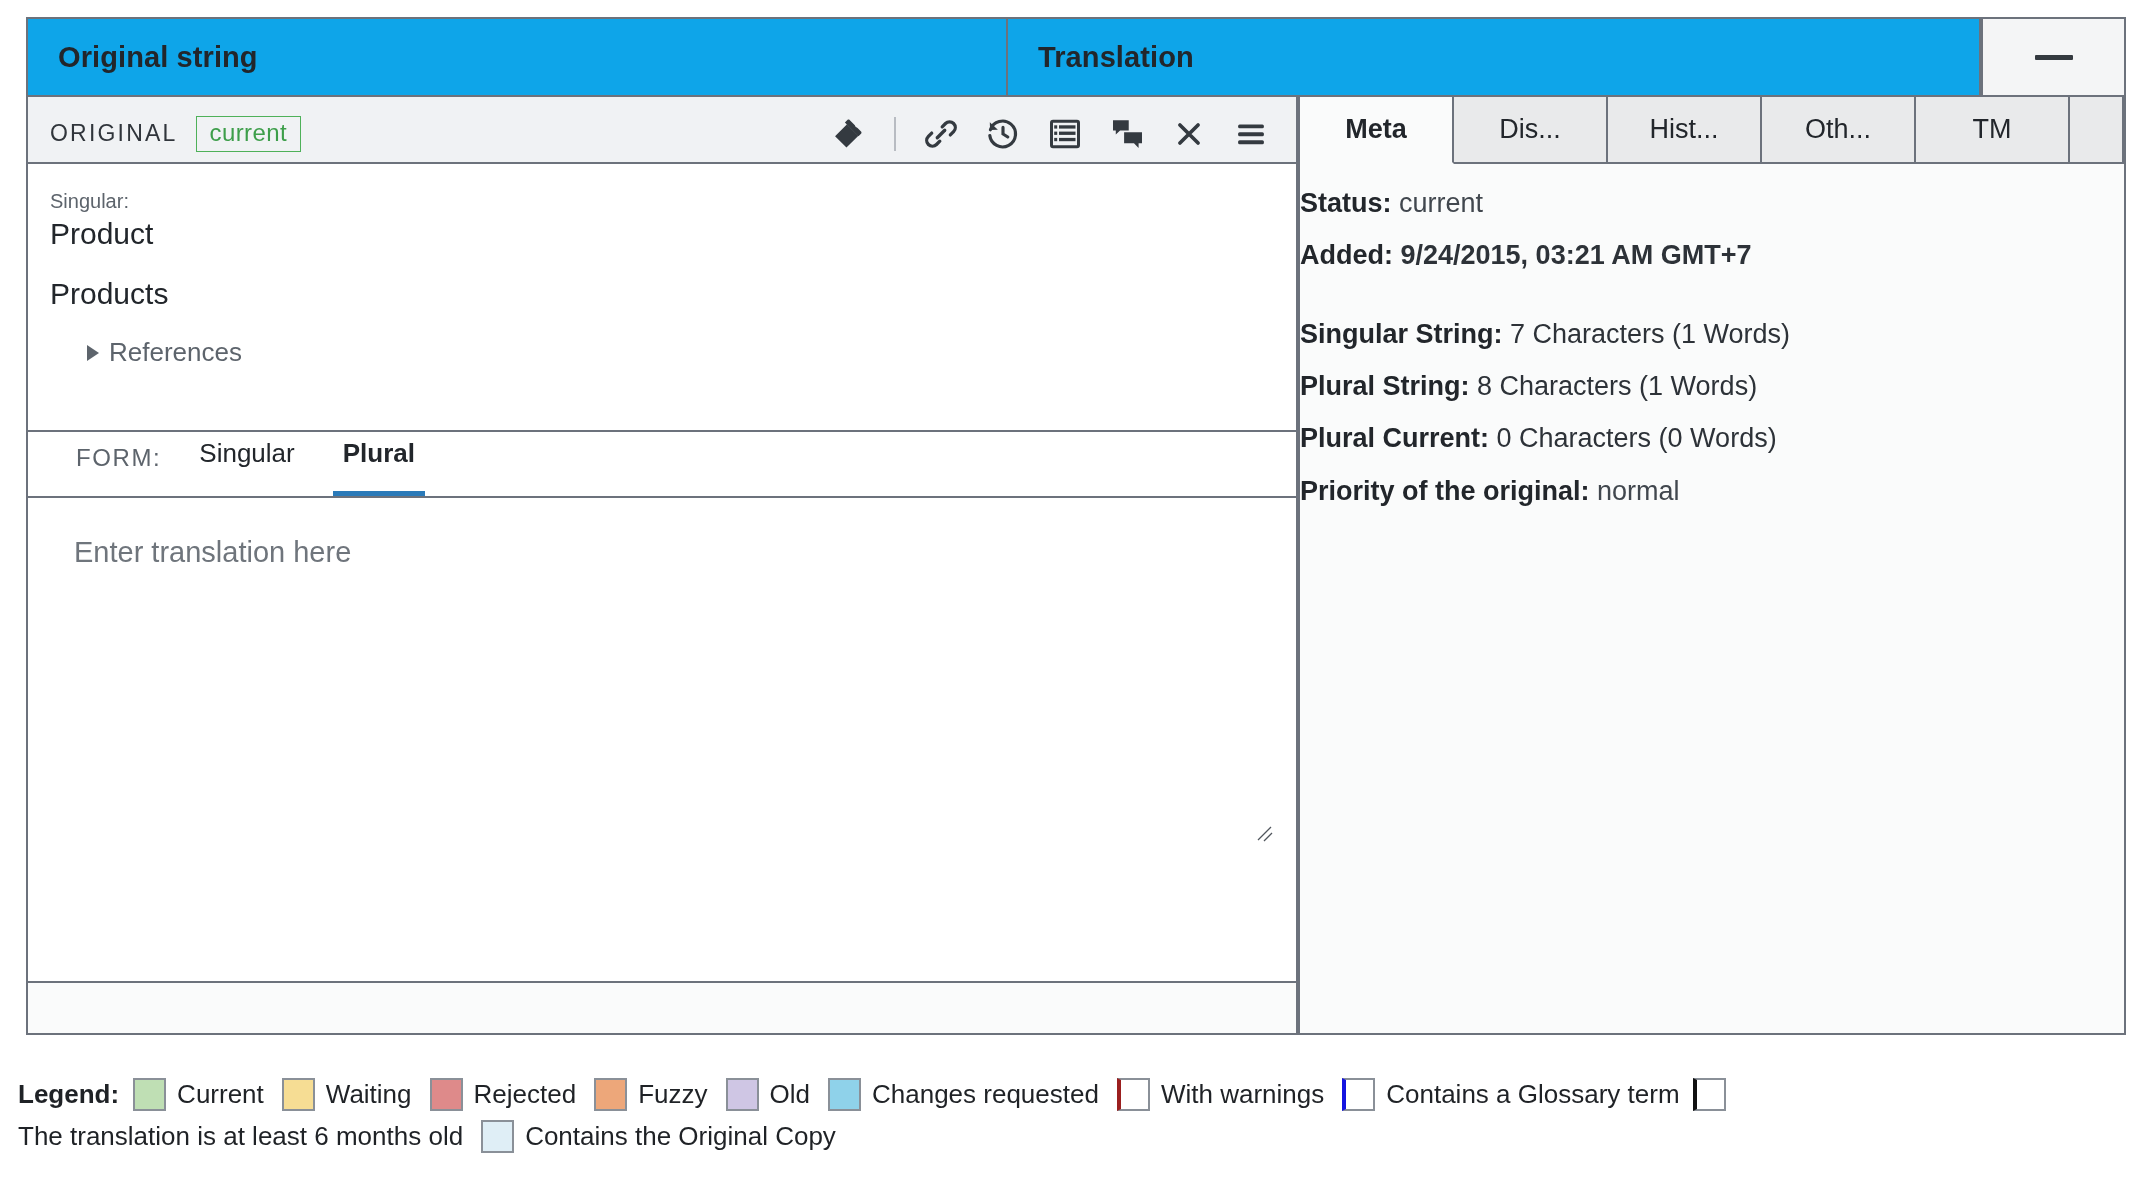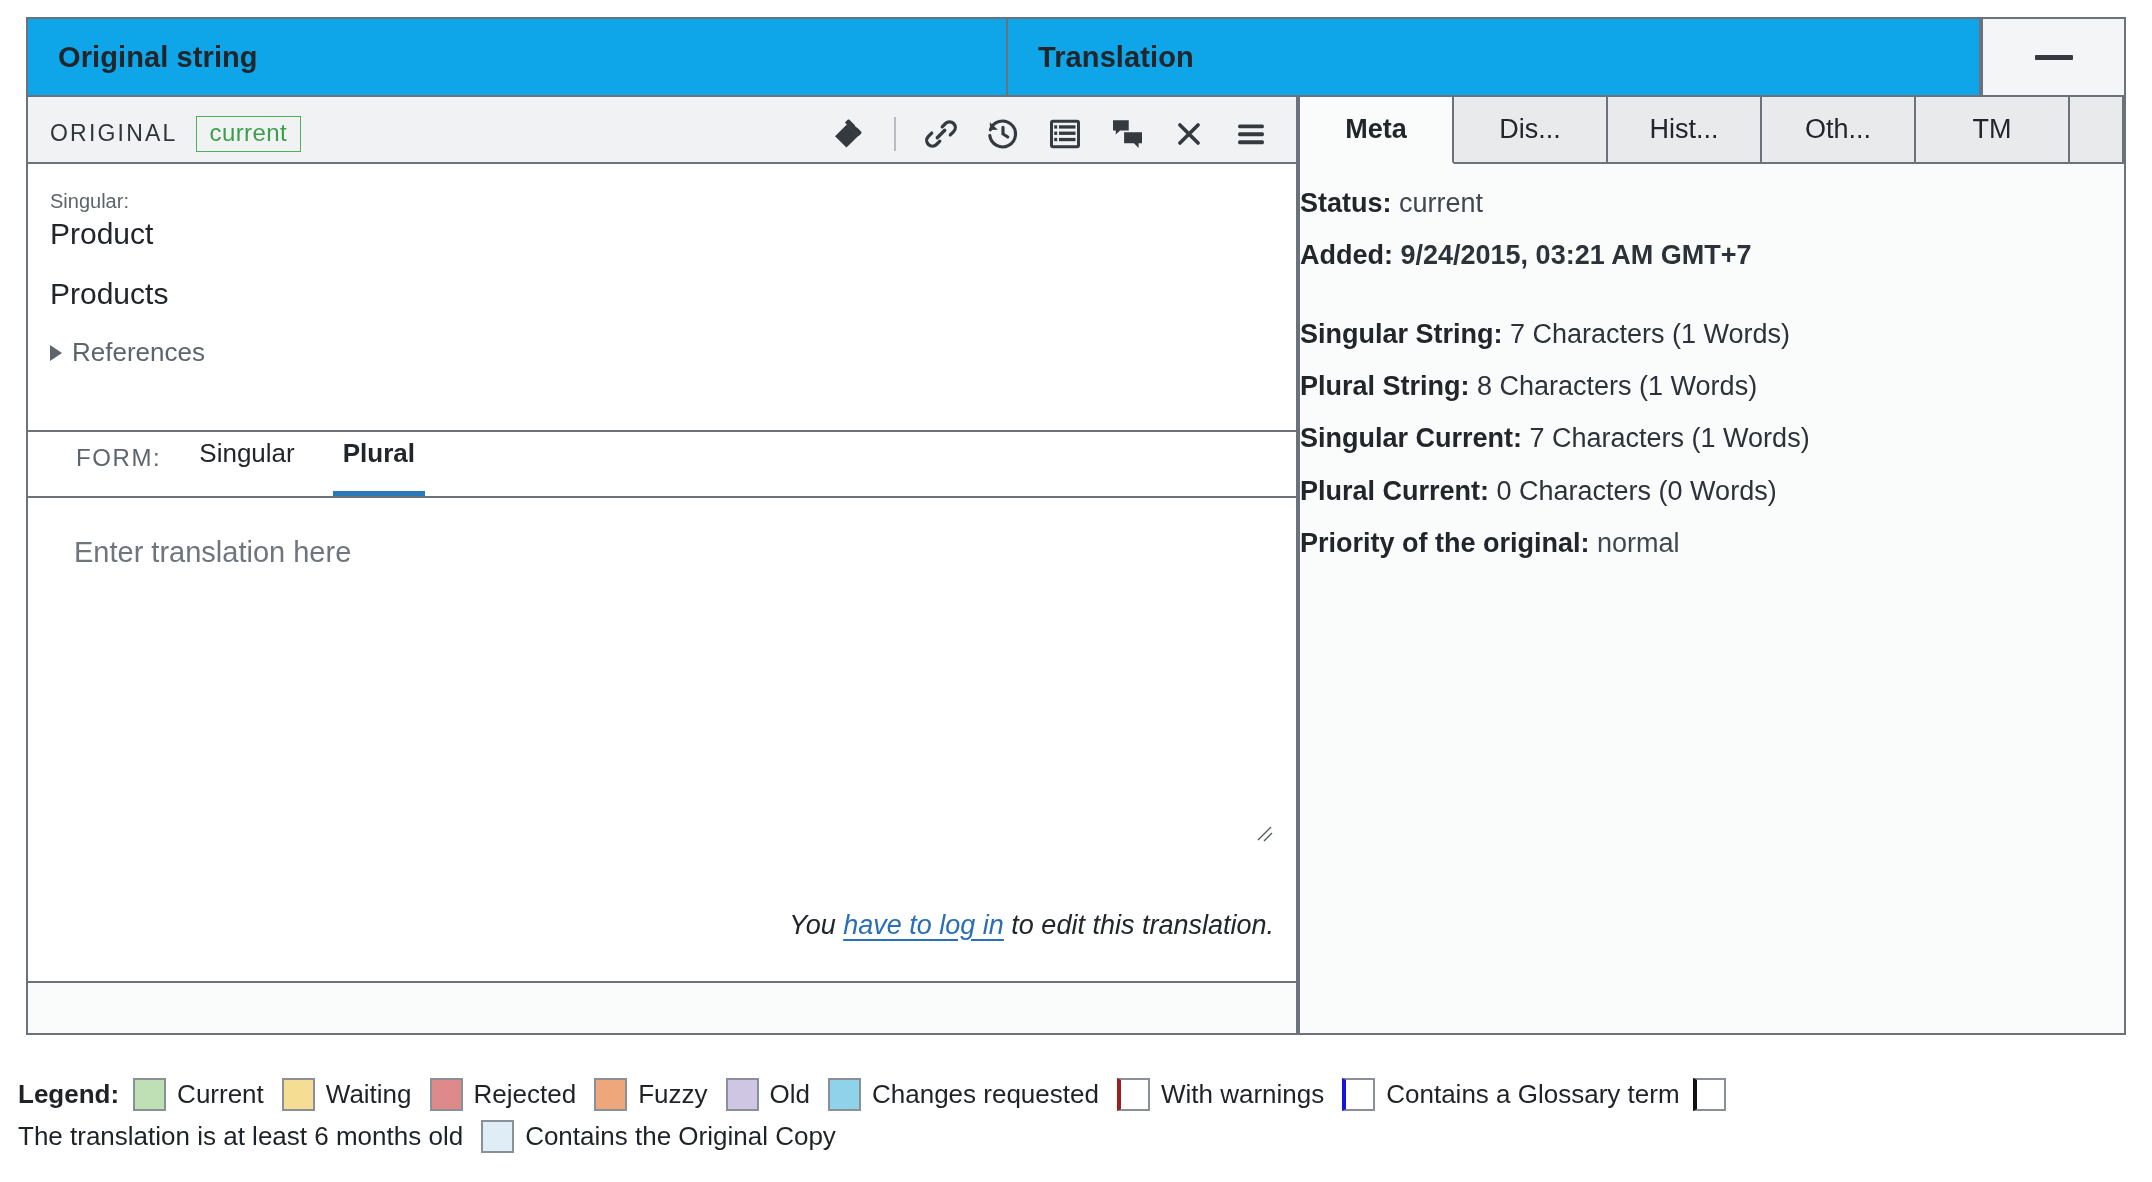--- a/index.html
+++ b/index.html
@@ -106,20 +106,21 @@
     font-size: 20px; color: #5d646c; margin-bottom: 4px;
   }
   .sg-value {
     font-size: 30px; color: #22262b; margin-bottom: 26px;
   }
   .references {
     display: flex; align-items: center; gap: 10px;
     font-size: 26px; color: #5d646c;
     cursor: pointer;
     margin-top: 6px;
+    margin-left: 37px;
   }
   .tri {
     width: 0; height: 0;
     border-left: 12px solid #5d646c;
     border-top: 8px solid transparent;
     border-bottom: 8px solid transparent;
   }
 
   
   .lp-form {
@@ -336,23 +337,20 @@
       <span class="form-tab active">Plural</span>
     </div>
 
     <div class="lp-editor">
       <div class="ta-placeholder">Enter translation here</div>
       <div class="resize-grip">
         <svg width="20" height="20" viewBox="0 0 20 20" stroke="currentColor" stroke-width="1.3">
           <path d="M4 17 17 4M10 18 18 10"></path>
         </svg>
       </div>
-      <div class="login-note">
-        <span>You </span><a href="#">have to log in</a><span> to edit this translation.</span>
-      </div>
     </div>
 
     <div class="lp-footer"></div>
   </div>
 
   <div class="right-panel">
     <div class="rp-tabs">
       <div class="rp-tab">Meta</div>
       <div class="rp-tab">Dis...</div>
       <div class="rp-tab">Hist...</div>
@@ -371,24 +369,20 @@
         <span class="v bold">9/24/2015, 03:21 AM GMT+7</span>
       </div>
       <div class="meta-gap"></div>
       <div class="meta-row">
         <span class="k">Singular String:</span>
         <span class="v">7 Characters (1 Words)</span>
       </div>
       <div class="meta-row">
         <span class="k">Plural String:</span>
         <span class="v">8 Characters (1 Words)</span>
-      </div>
-      <div class="meta-row">
-        <span class="k">Singular Current:</span>
-        <span class="v">7 Characters (1 Words)</span>
       </div>
       <div class="meta-row">
         <span class="k">Plural Current:</span>
         <span class="v">0 Characters (0 Words)</span>
       </div>
       <div class="meta-row">
         <span class="k">Priority of the original:</span>
         <span class="v grey">normal</span>
       </div>
     </div>

